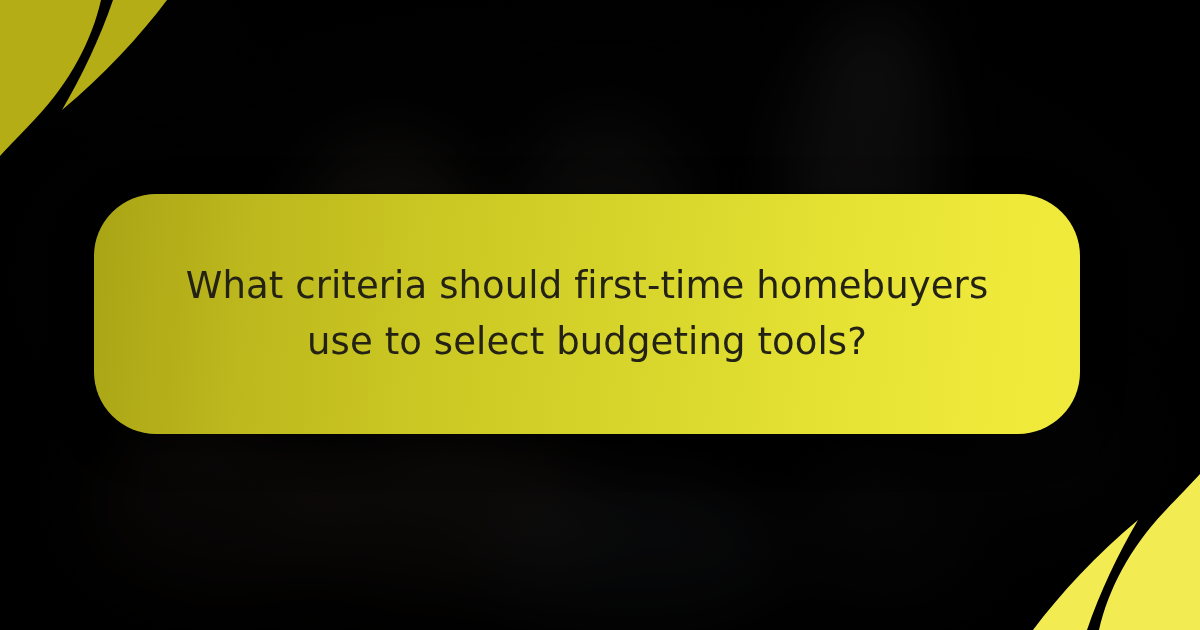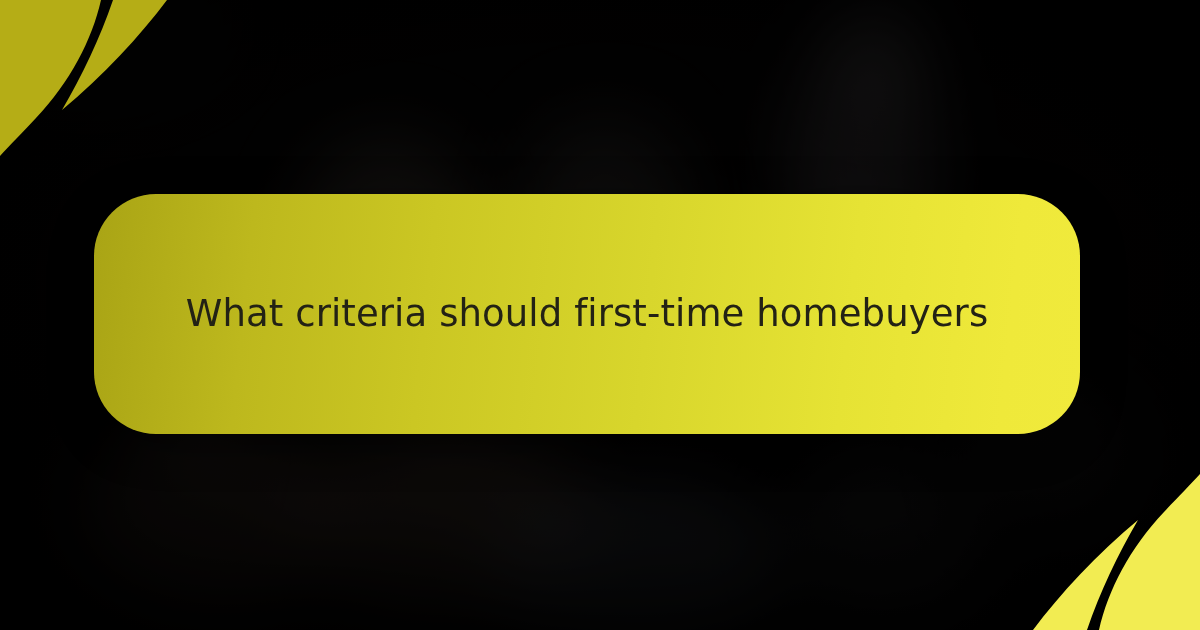--- a/index.html
+++ b/index.html
@@ -111,16 +111,17 @@
   </svg>
 
   <svg class="corner-deco corner-br" width="230" height="240" viewBox="0 0 230 240">
     <path d="M 230 240 L 129 240 C 138 200 160 158 194 122 C 208 107 220 95 230 84 Z" fill="#f2ec52"></path>
     <path d="M 117 240 L 63 240 C 90 204 127 164 168 130 C 148 164 130 202 117 240 Z" fill="#f2ec52"></path>
   </svg>
 
   <div class="quote-card">
     <div class="quote-text">
       <span class="quote-line">What criteria should first-time homebuyers</span>
+      <span class="quote-line">use to select budgeting tools?</span>
     </div>
   </div>
 
 </div>
 
 </body></html>

